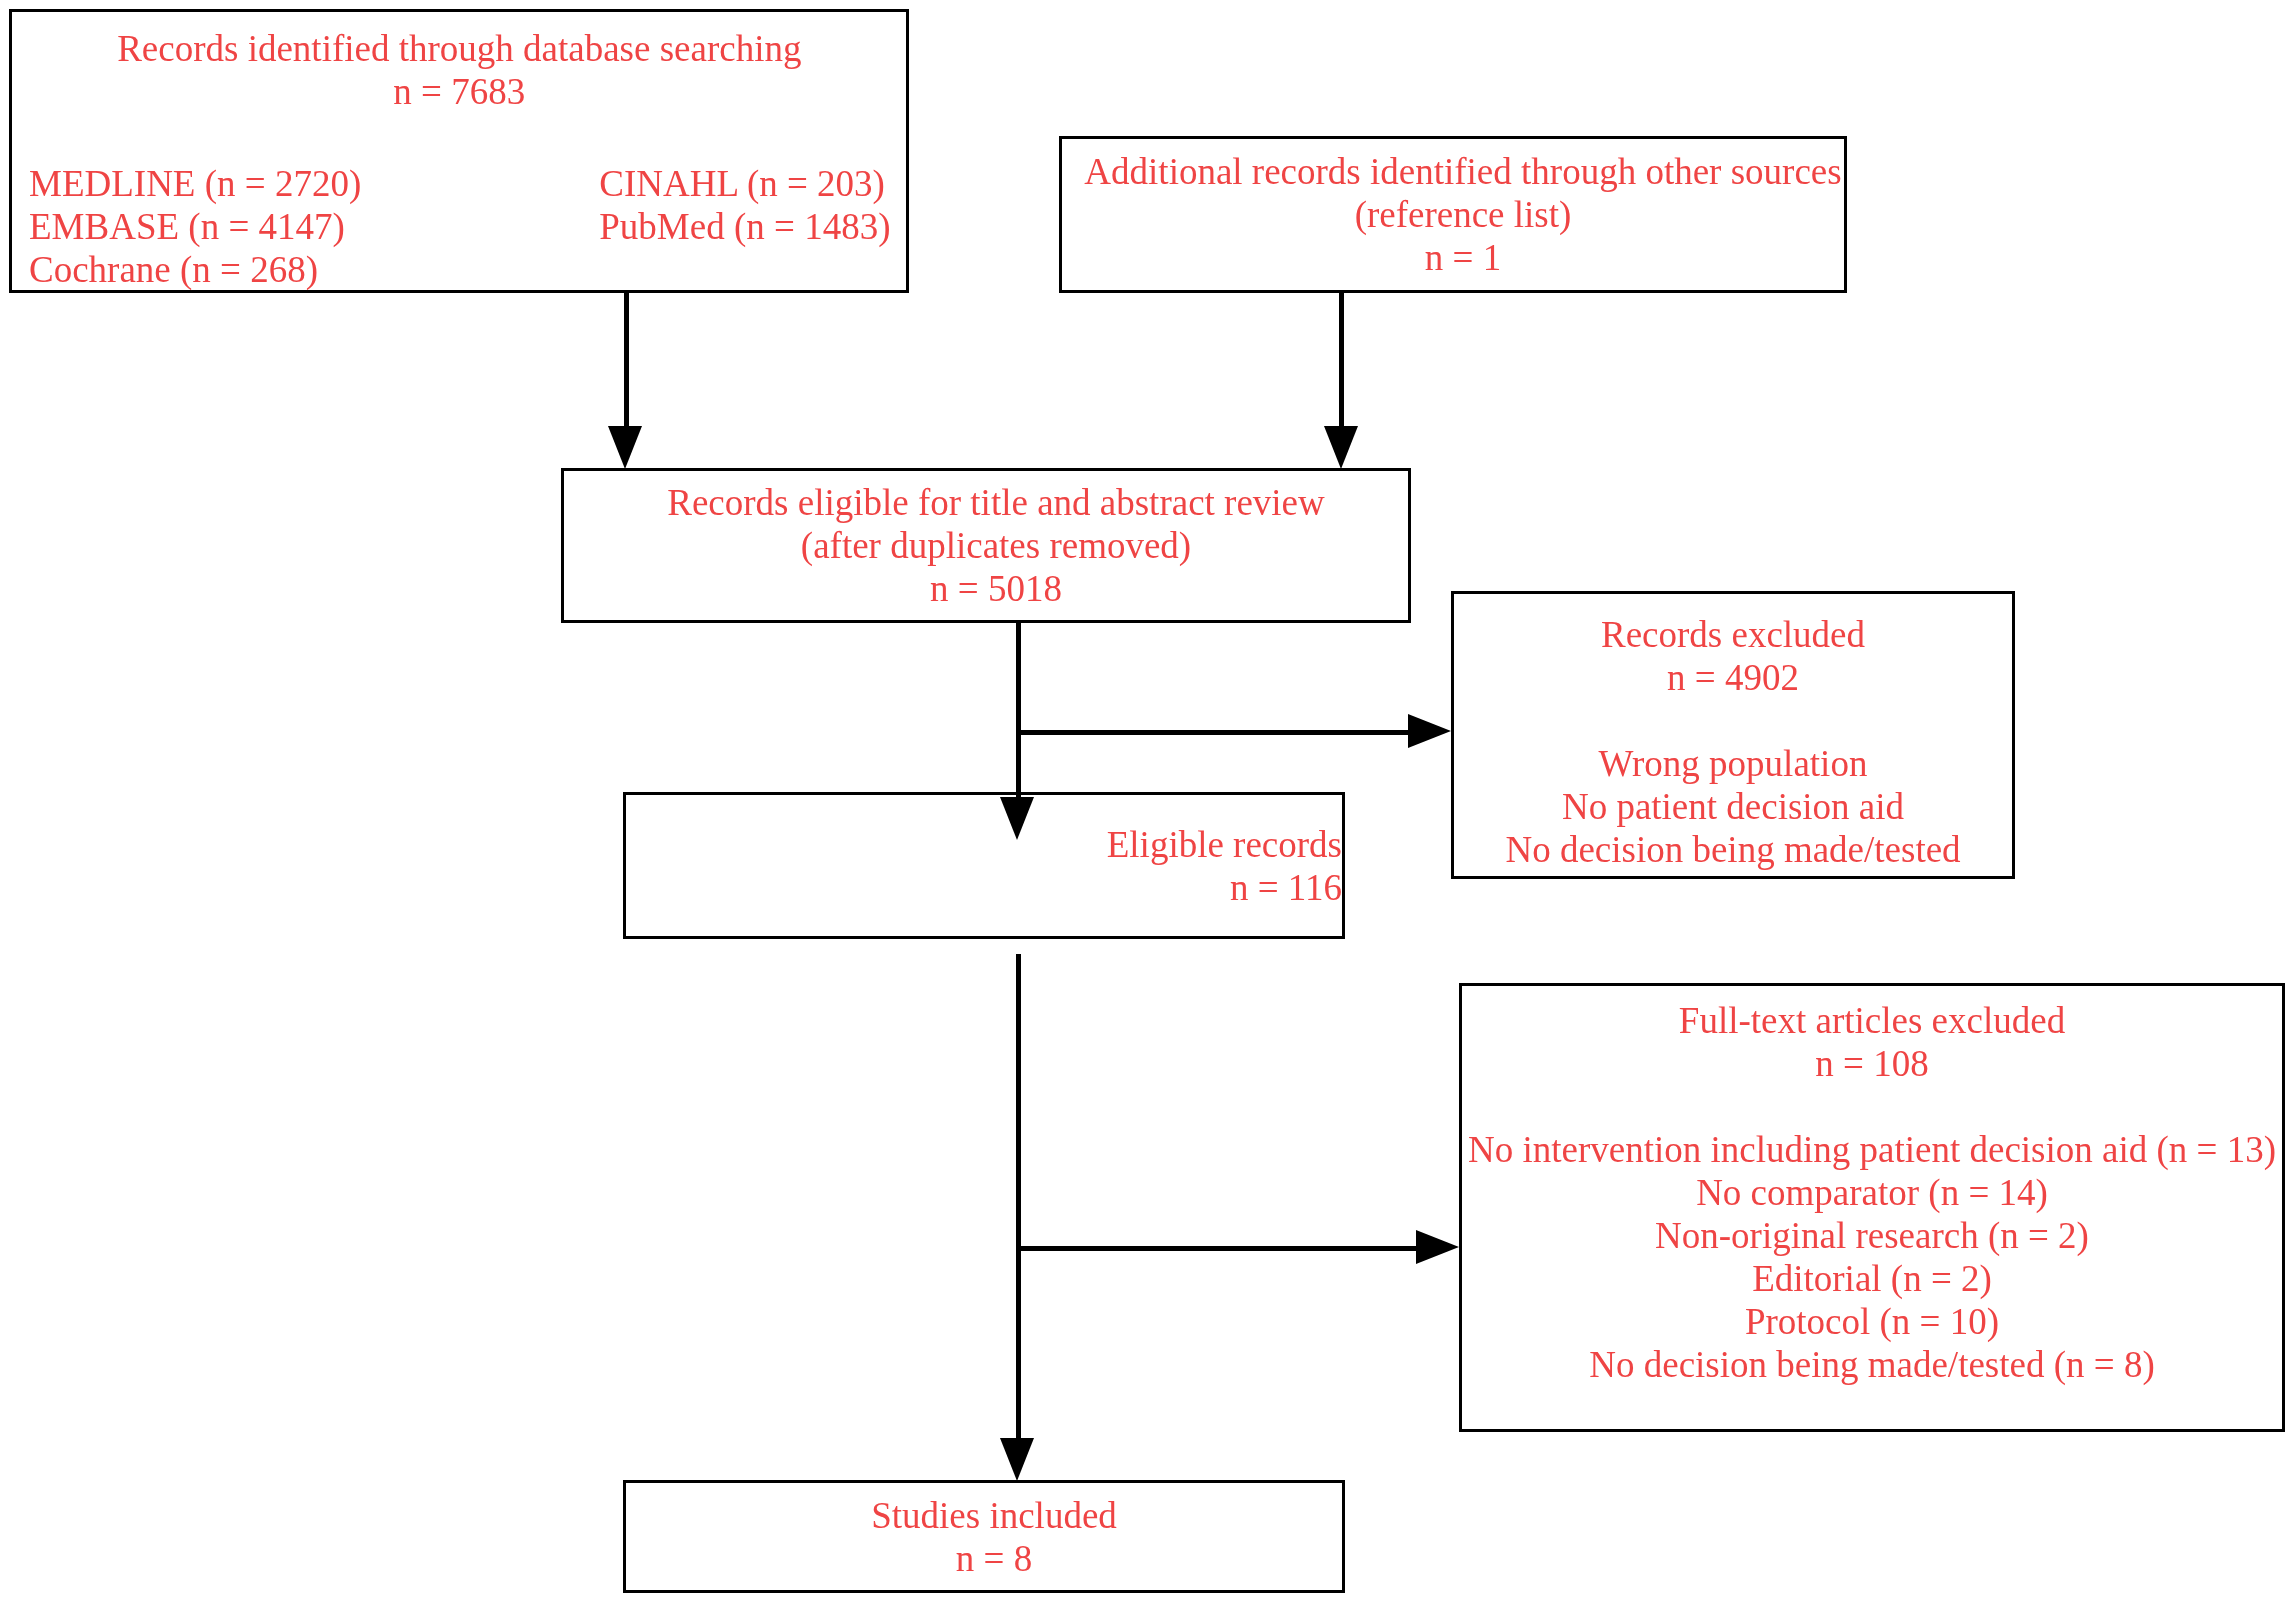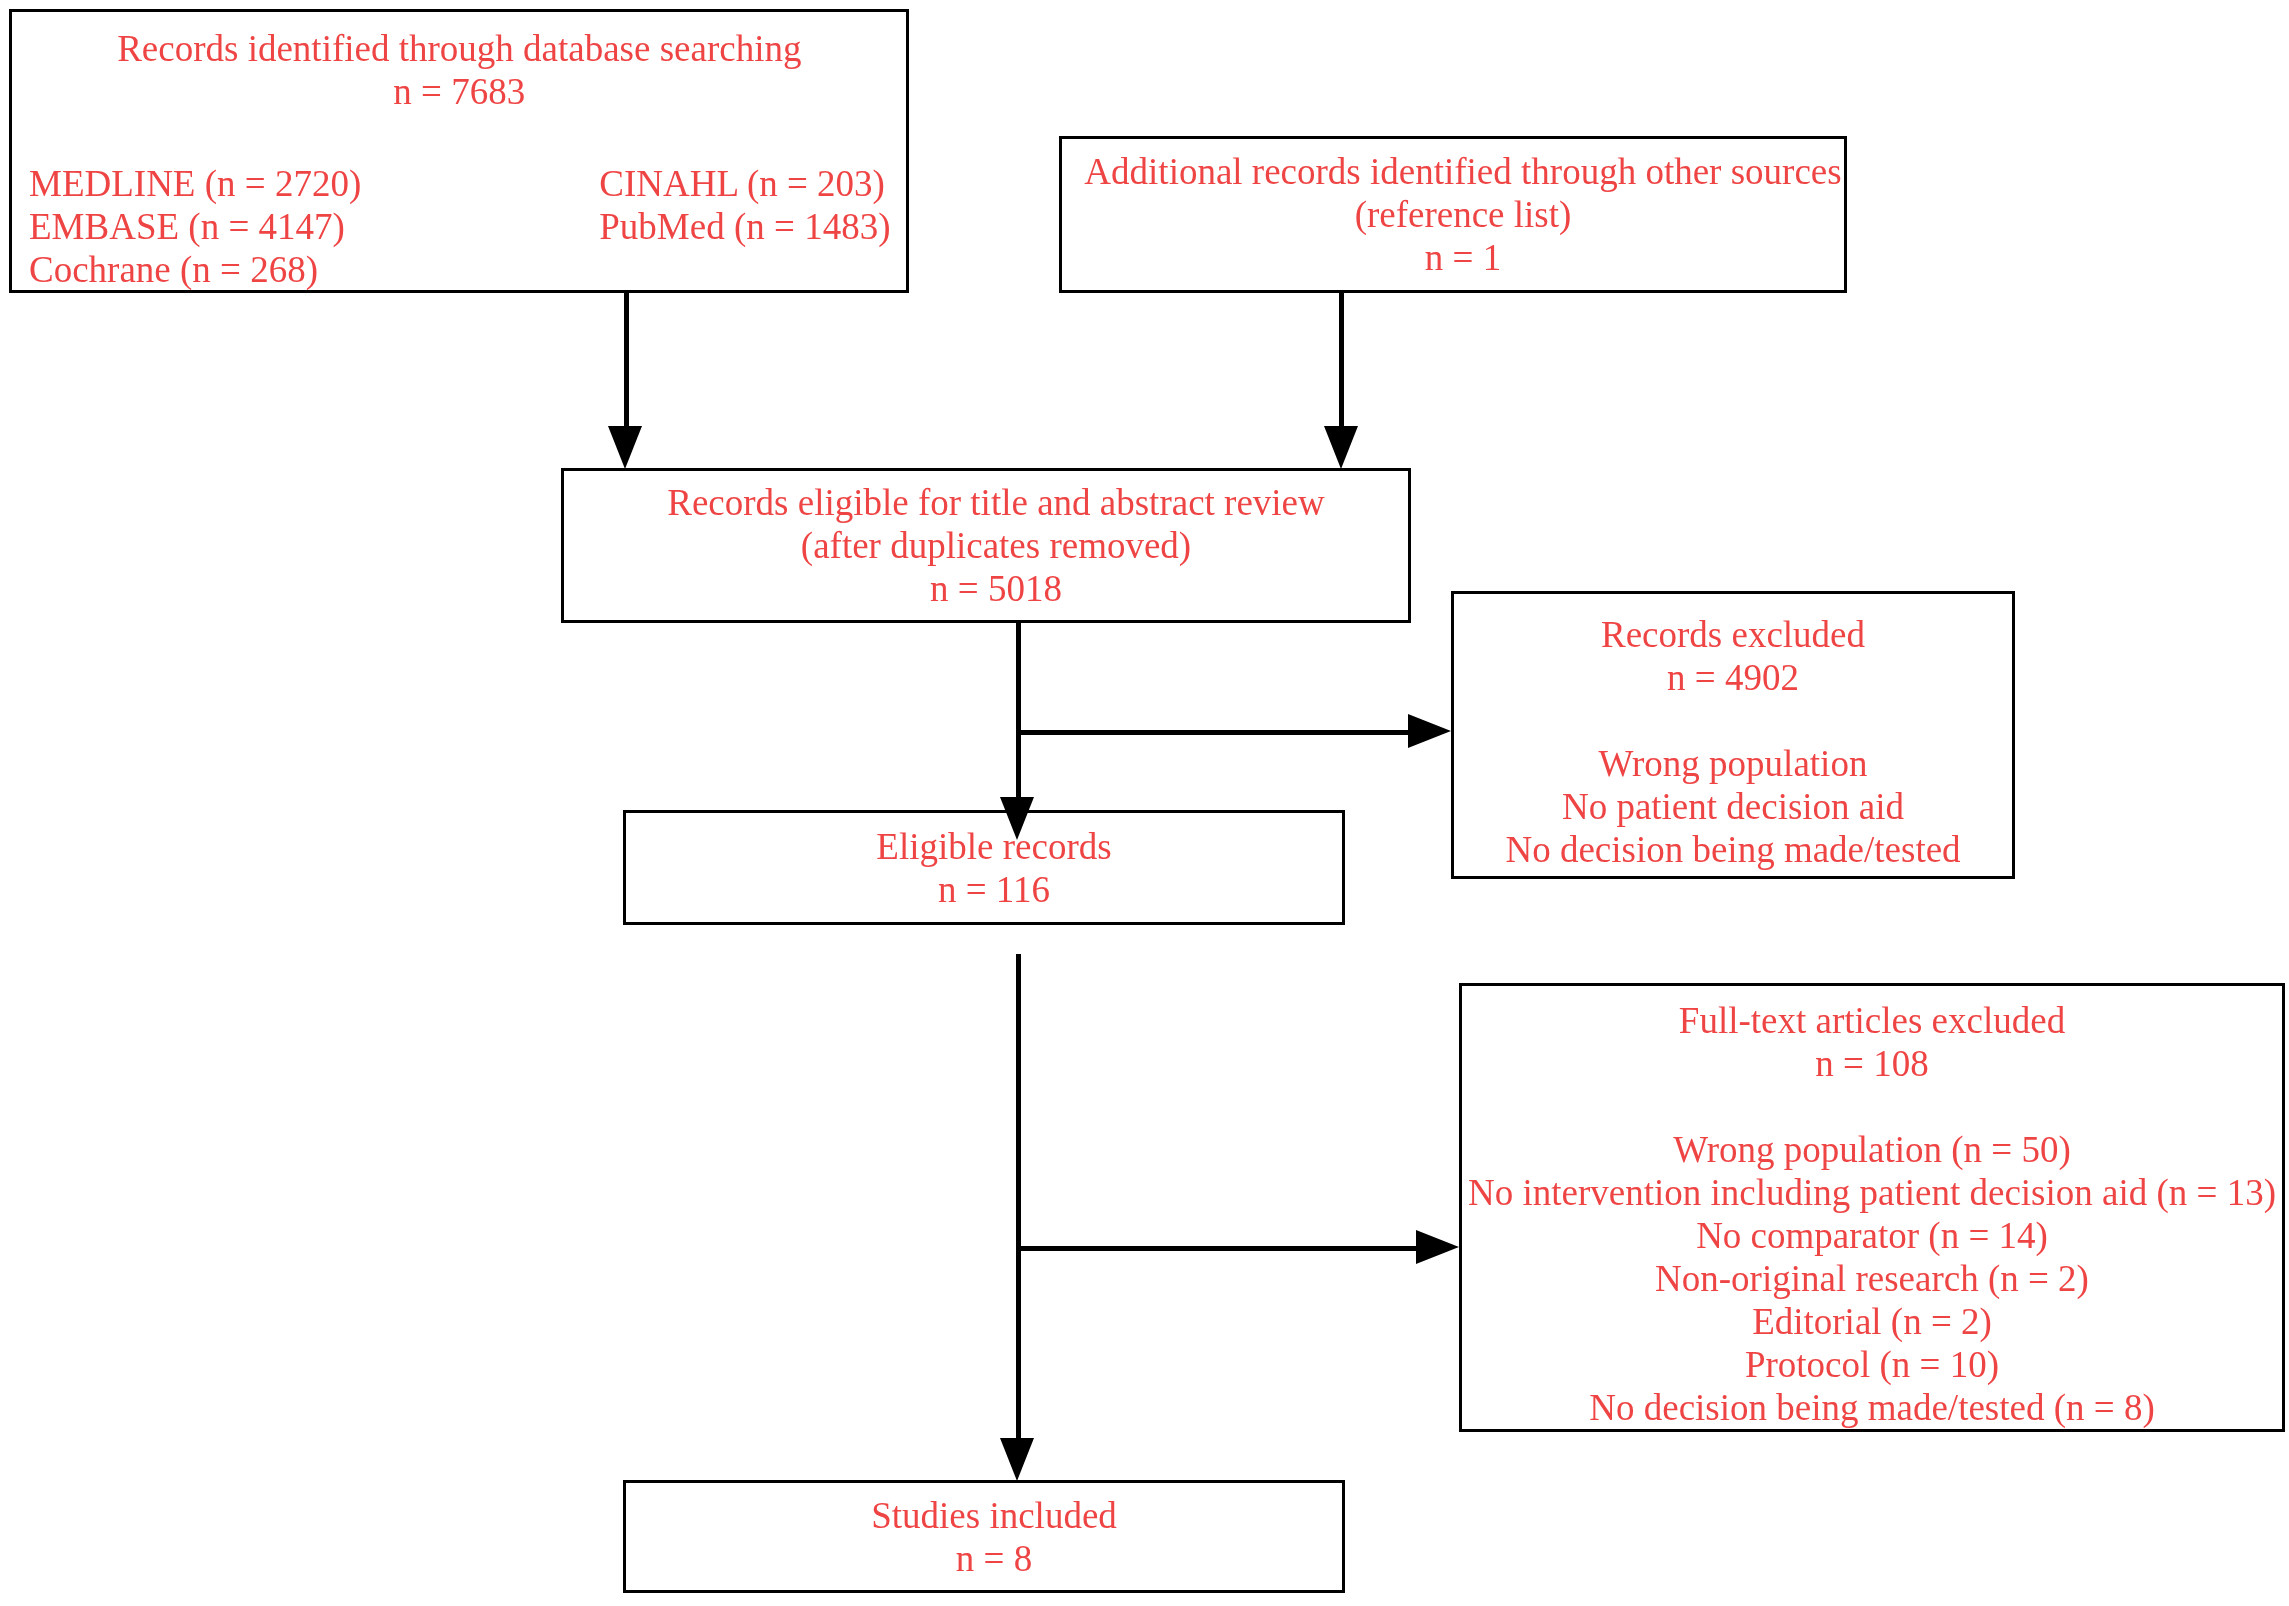--- a/index.html
+++ b/index.html
@@ -44,21 +44,21 @@
     position: absolute; width: 0; height: 0;
     border-top: 17.6px solid transparent;
     border-bottom: 17.6px solid transparent;
     border-left: 43px solid #000000;
   }
   
   #box-identification   { left: 9.3px;   top: 9.3px;   width: 900px; height: 284px; }
   #box-additional       { left: 1059px; top: 136px;  width: 788px; height: 157px; }
   #box-title-abstract   { left: 561px;  top: 468px;  width: 850px; height: 155px; }
   #box-records-excluded { left: 1451px; top: 591px;  width: 564px; height: 288px; padding-top: 18.6px; }
-  #box-eligible         { left: 623px;  top: 810px;  width: 722px; height: 115px; }
+  #box-eligible         { left: 623px;  top: 792px;  width: 722px; height: 147px; text-align: right; }
   #box-fulltext         { left: 1459px; top: 983px; width: 826px; height: 449px; padding-top: 13px; }
   #box-included         { left: 623px;  top: 1480px; width: 722px; height: 113px; }
   #ident-title { padding-top: 15px; }
 </style>
 </head>
 <body>
 
 <div class="canvas">
 
   <div class="box" id="box-identification">
@@ -102,21 +102,20 @@
 
   <div class="box vcenter" id="box-eligible">
     <div class="tline">Eligible records</div>
     <div class="tline">n = 116</div>
   </div>
 
   <div class="box" id="box-fulltext">
     <div class="tline">Full-text articles excluded</div>
     <div class="tline">n = 108</div>
     <div class="spacer"></div>
-    <div class="tline">Wrong population (n = 50)</div>
     <div class="tline">No intervention including patient decision aid (n = 13)</div>
     <div class="tline">No comparator (n = 14)</div>
     <div class="tline">Non-original research (n = 2)</div>
     <div class="tline">Editorial (n = 2)</div>
     <div class="tline">Protocol (n = 10)</div>
     <div class="tline">No decision being made/tested (n = 8)</div>
   </div>
 
   <div class="box vcenter" id="box-included">
     <div class="tline">Studies included</div>

